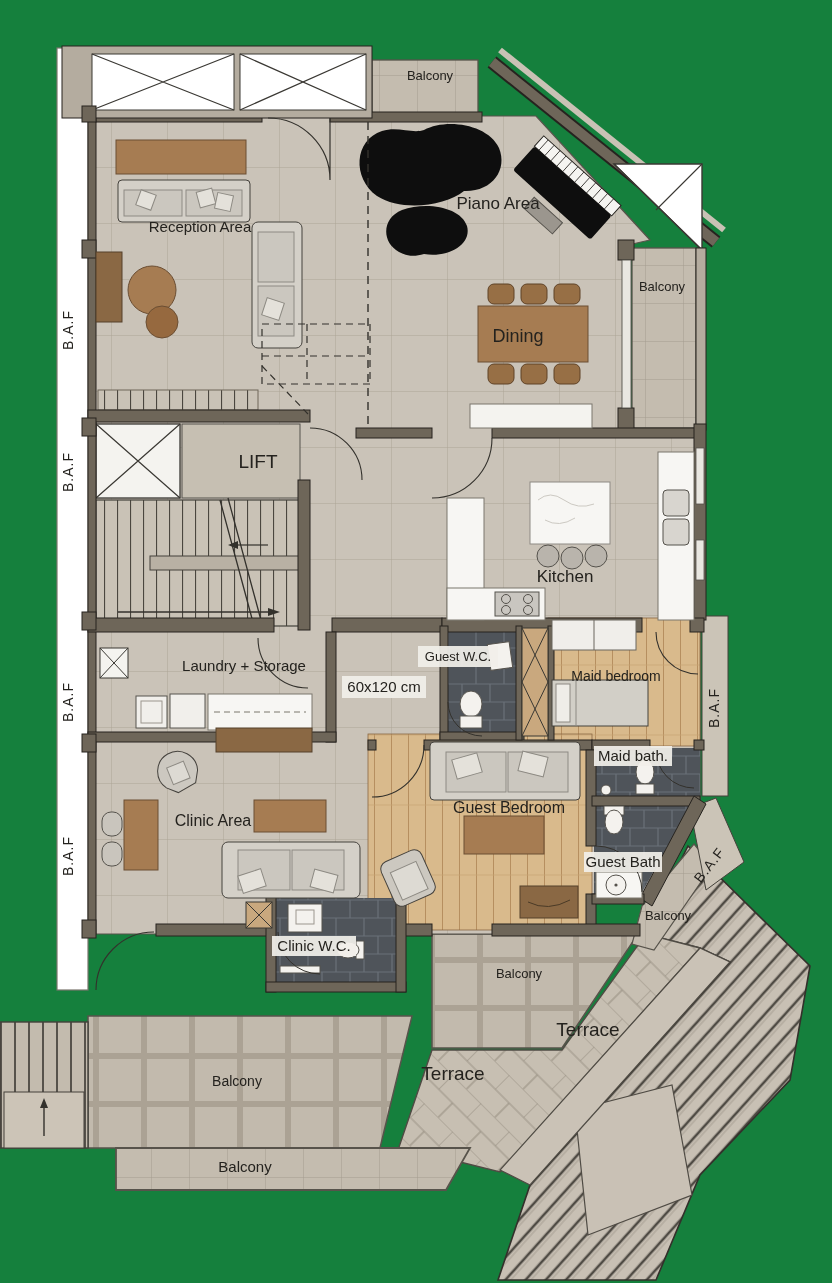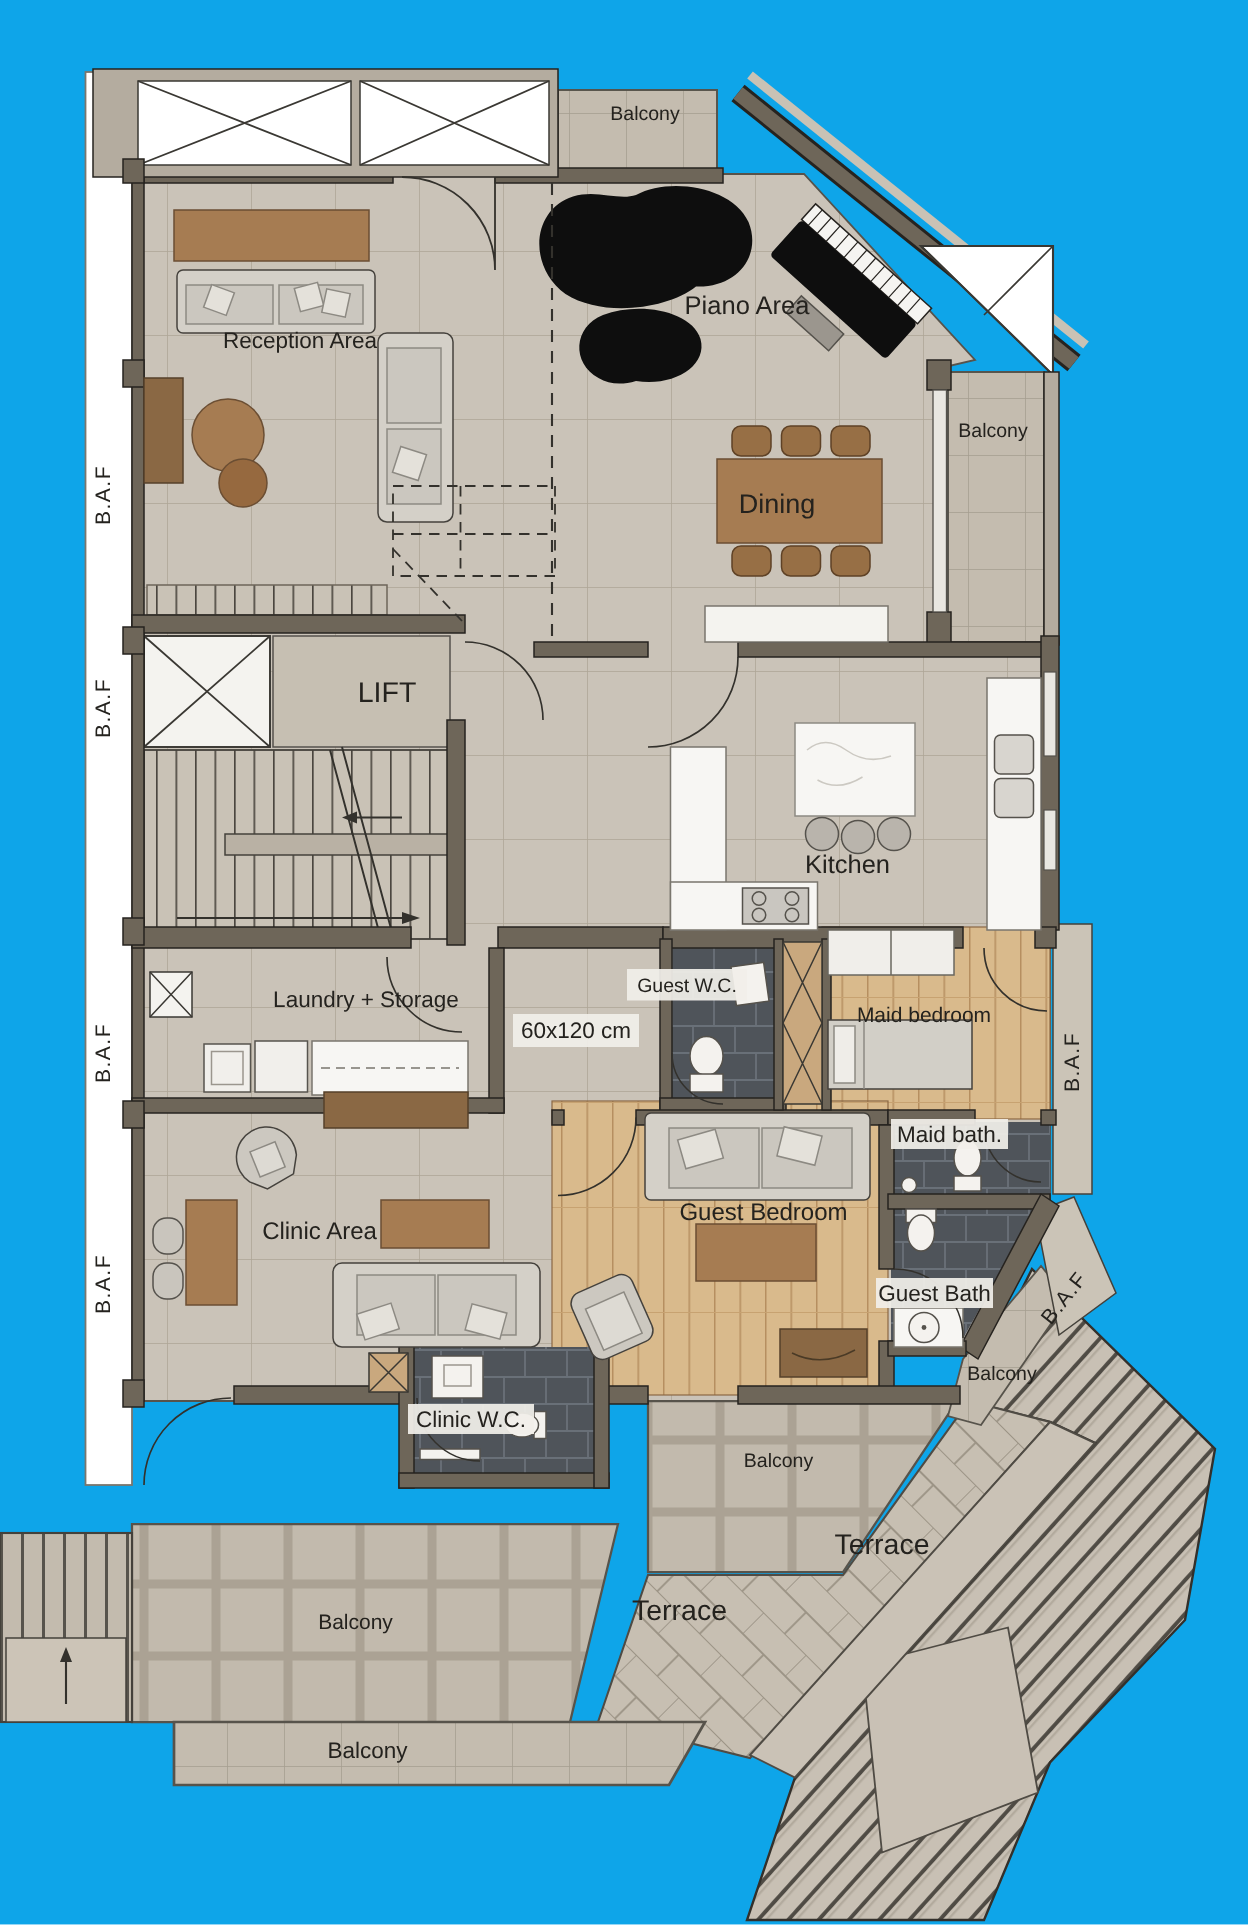--- a/index.html
+++ b/index.html
@@ -1,16 +1,16 @@
 <!DOCTYPE html>
 <html><head>
 <meta charset="utf-8">
 <style>
   html,body{margin:0;padding:0;background:#ffffff;}
-  .plan-wrap{width:832px;height:1283px;position:relative;background:#0ea5e9;}
+  .plan-wrap{width:832px;height:1283px;position:relative;background:#15803d;}
   svg{display:block;}
   text{font-family:"Liberation Sans", sans-serif;fill:#24221e;}
   .lbl{font-size:15px;}
   .lbl-big{font-size:18px;}
   .lbl-sm{font-size:13px;}
   .lbl-baf{font-size:14px;letter-spacing:1px;}
   .lbl-terrace{font-size:19px;}
   .chip{fill:#f1efea;opacity:.93;}
 </style>
 </head>

